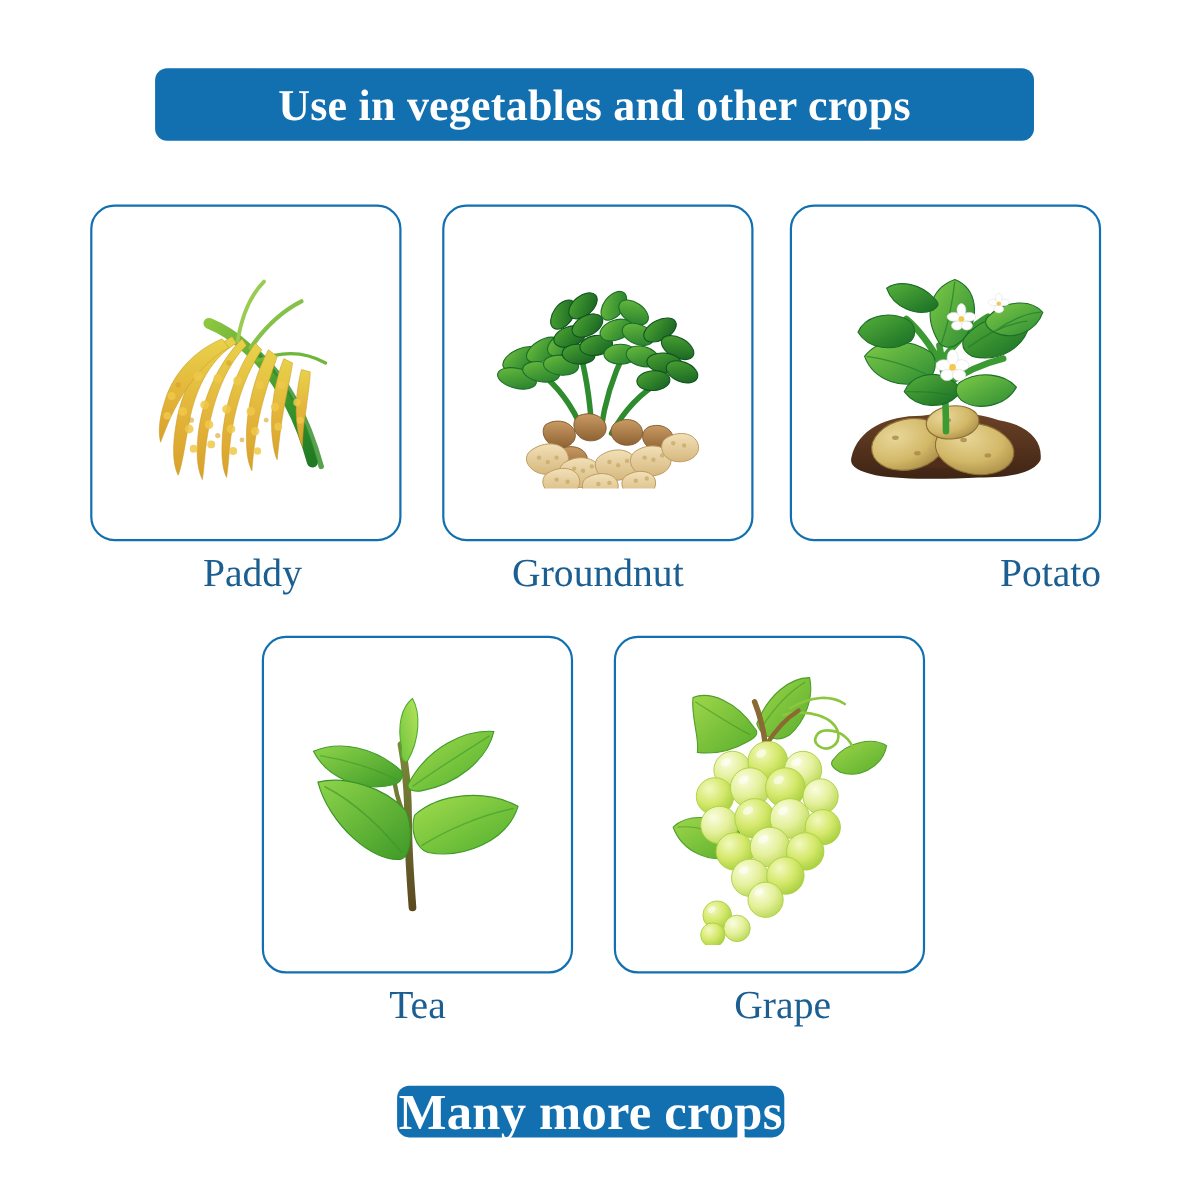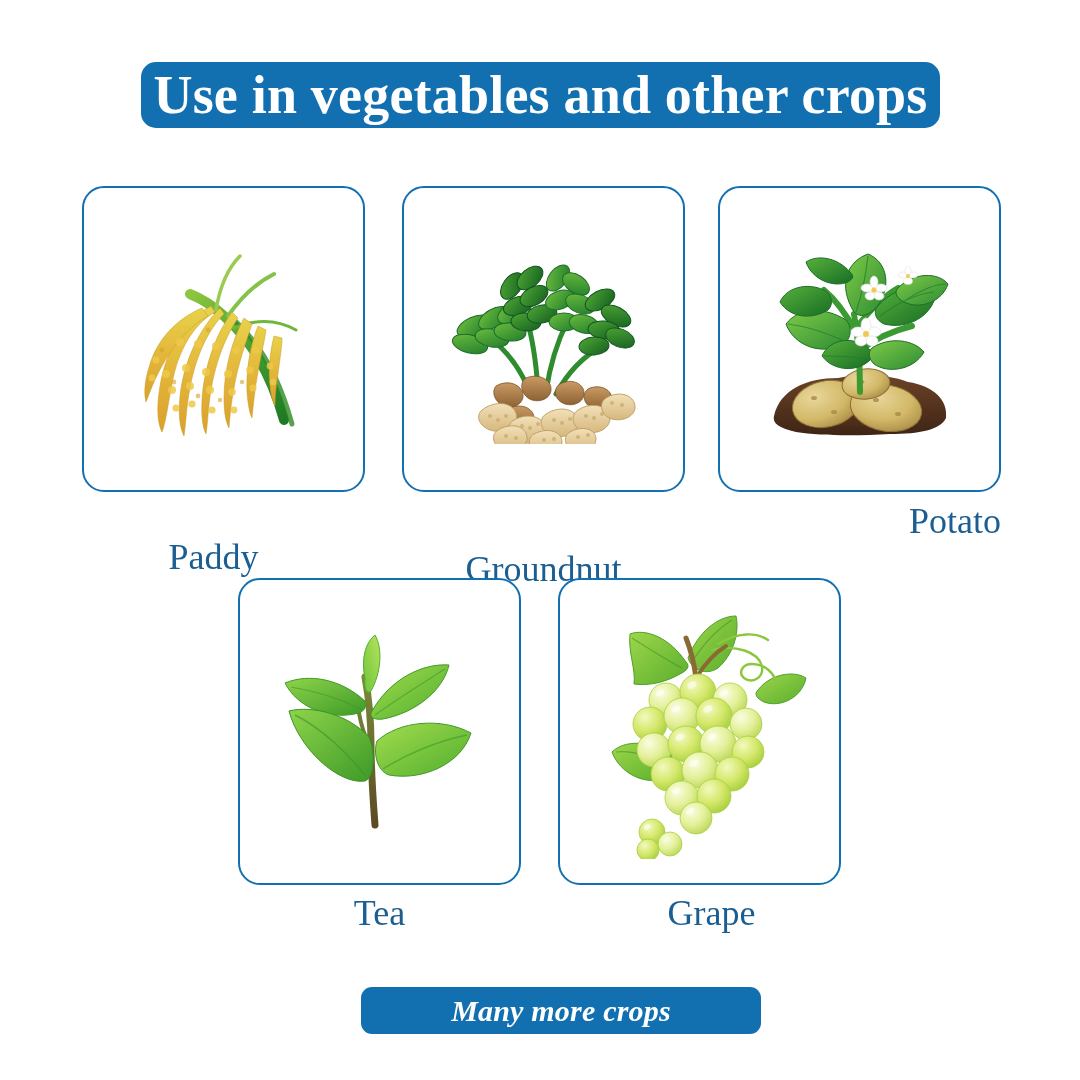--- a/index.html
+++ b/index.html
@@ -27,30 +27,28 @@
     font-family: "Liberation Serif", "DejaVu Serif", serif;
     font-weight: 700;
     letter-spacing: .2px;
     white-space: nowrap;
   }
   #banner-top {
     left: 141px;
     top: 62px;
     width: 799px;
     height: 66px;
-    font-size: 54px;
-    border-radius: 15px;
+    font-size: 40px;
   }
   #banner-bottom {
     left: 361px;
     top: 987px;
-    width: 400px;
+    width: 352px;
     height: 47px;
-    font-size: 30px;
-    font-style: italic;
+    font-size: 46px;
   }
 
   
   .card {
     position: absolute;
     border: 2px solid #1270B0;
     border-radius: 22px;
     background: #ffffff;
     box-sizing: border-box;
     overflow: hidden;
@@ -71,22 +69,22 @@
     white-space: nowrap;
   }
 
   
   #card-paddy      { left: 82px;  top: 186px; width: 283px; height: 306px; }
   #card-groundnut  { left: 402px; top: 186px; width: 283px; height: 306px; }
   #card-potato     { left: 718px; top: 186px; width: 283px; height: 306px; }
   #card-tea        { left: 238px; top: 578px; width: 283px; height: 307px; }
   #card-grape      { left: 558px; top: 578px; width: 283px; height: 307px; }
 
-  #label-paddy     { left: 72px;  top: 500px; width: 283px; margin-top: 36px; }
-  #label-groundnut { left: 402px; top: 500px; width: 283px; margin-top: 48px; }
+  #label-paddy     { left: 88px;  top: 500px; width: 283px; }
+  #label-groundnut { left: 402px; top: 500px; width: 283px; }
   #label-potato    { left: 718px; top: 500px; width: 283px; text-align: right; }
   #label-tea       { left: 238px; top: 892px; width: 283px; }
   #label-grape     { left: 570px; top: 892px; width: 283px; }
 
   svg.art { display:block; }
 </style>
 </head>
 <body>
 
 <div class="banner" id="banner-top">

